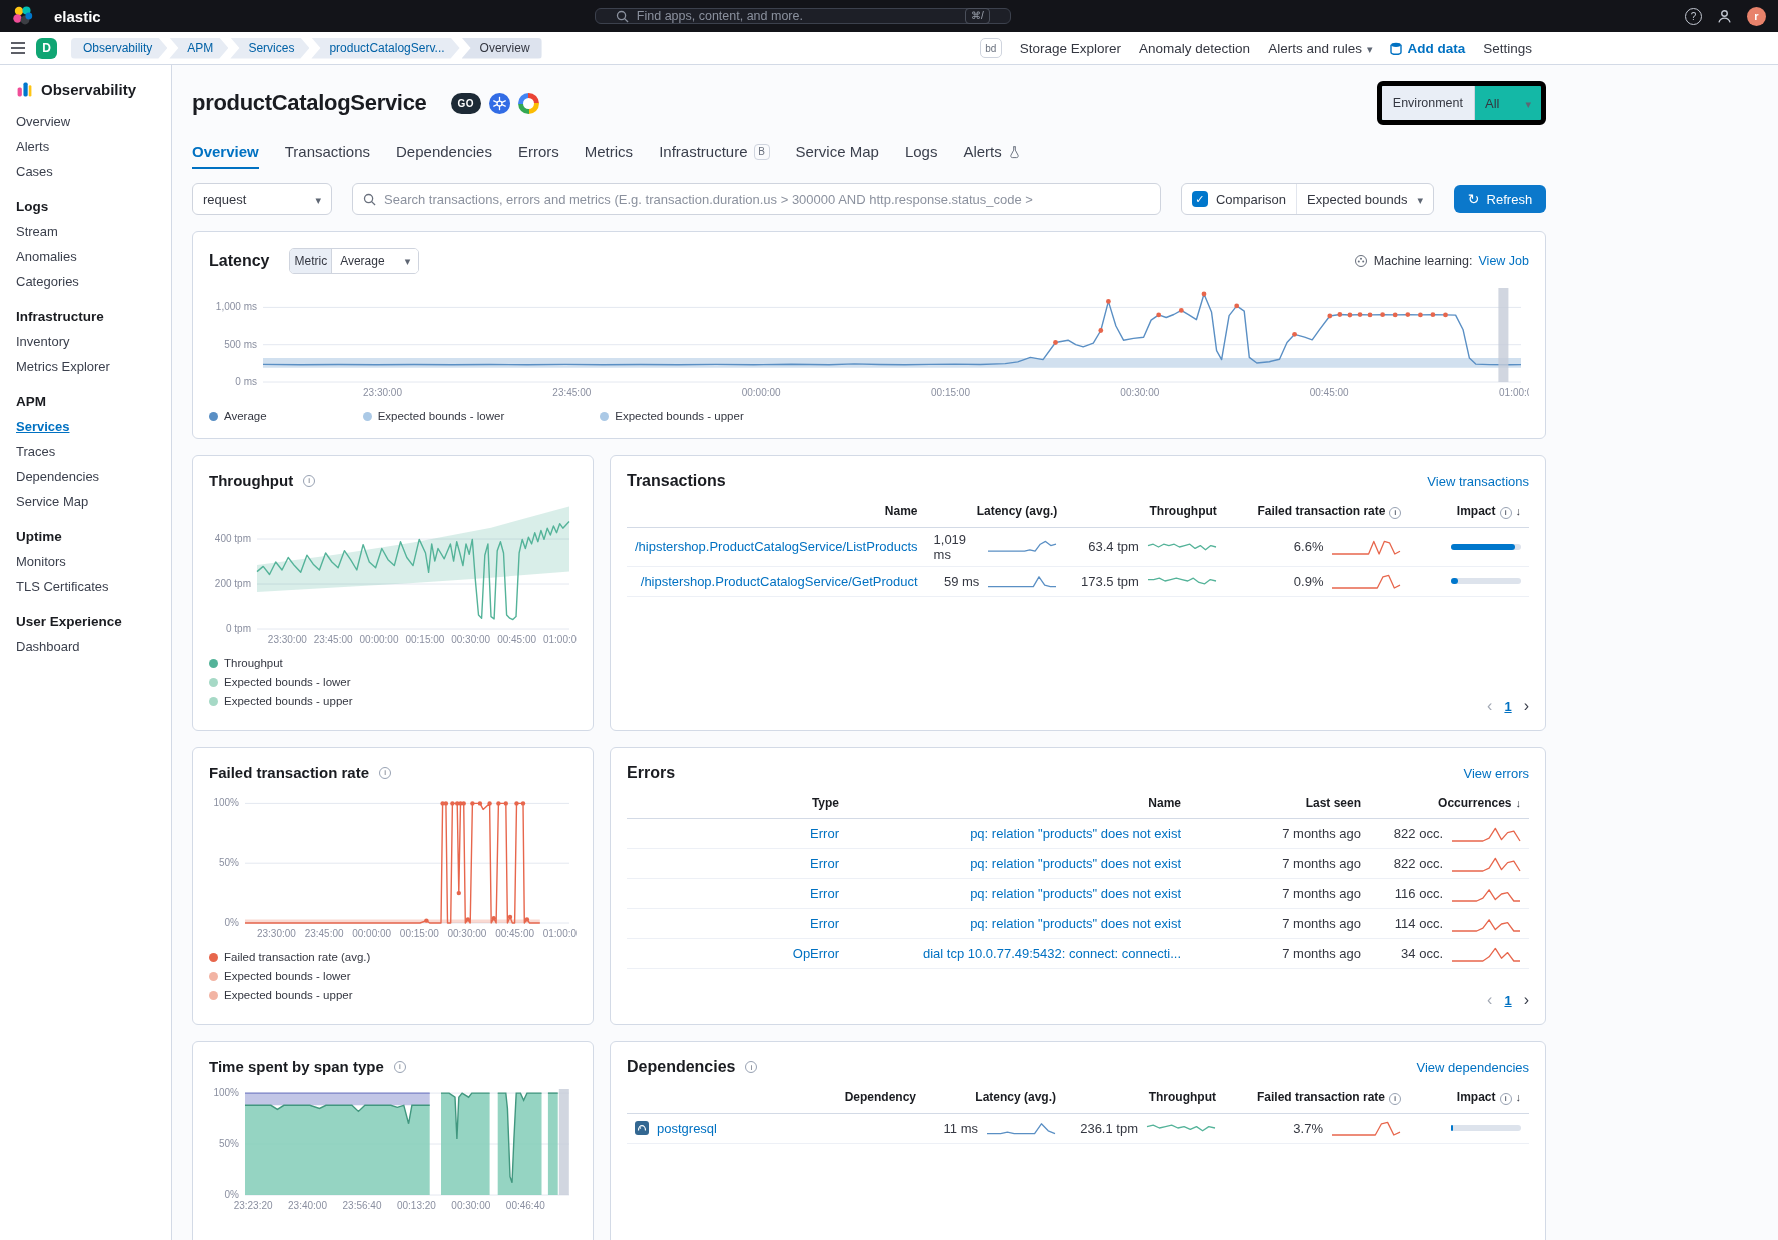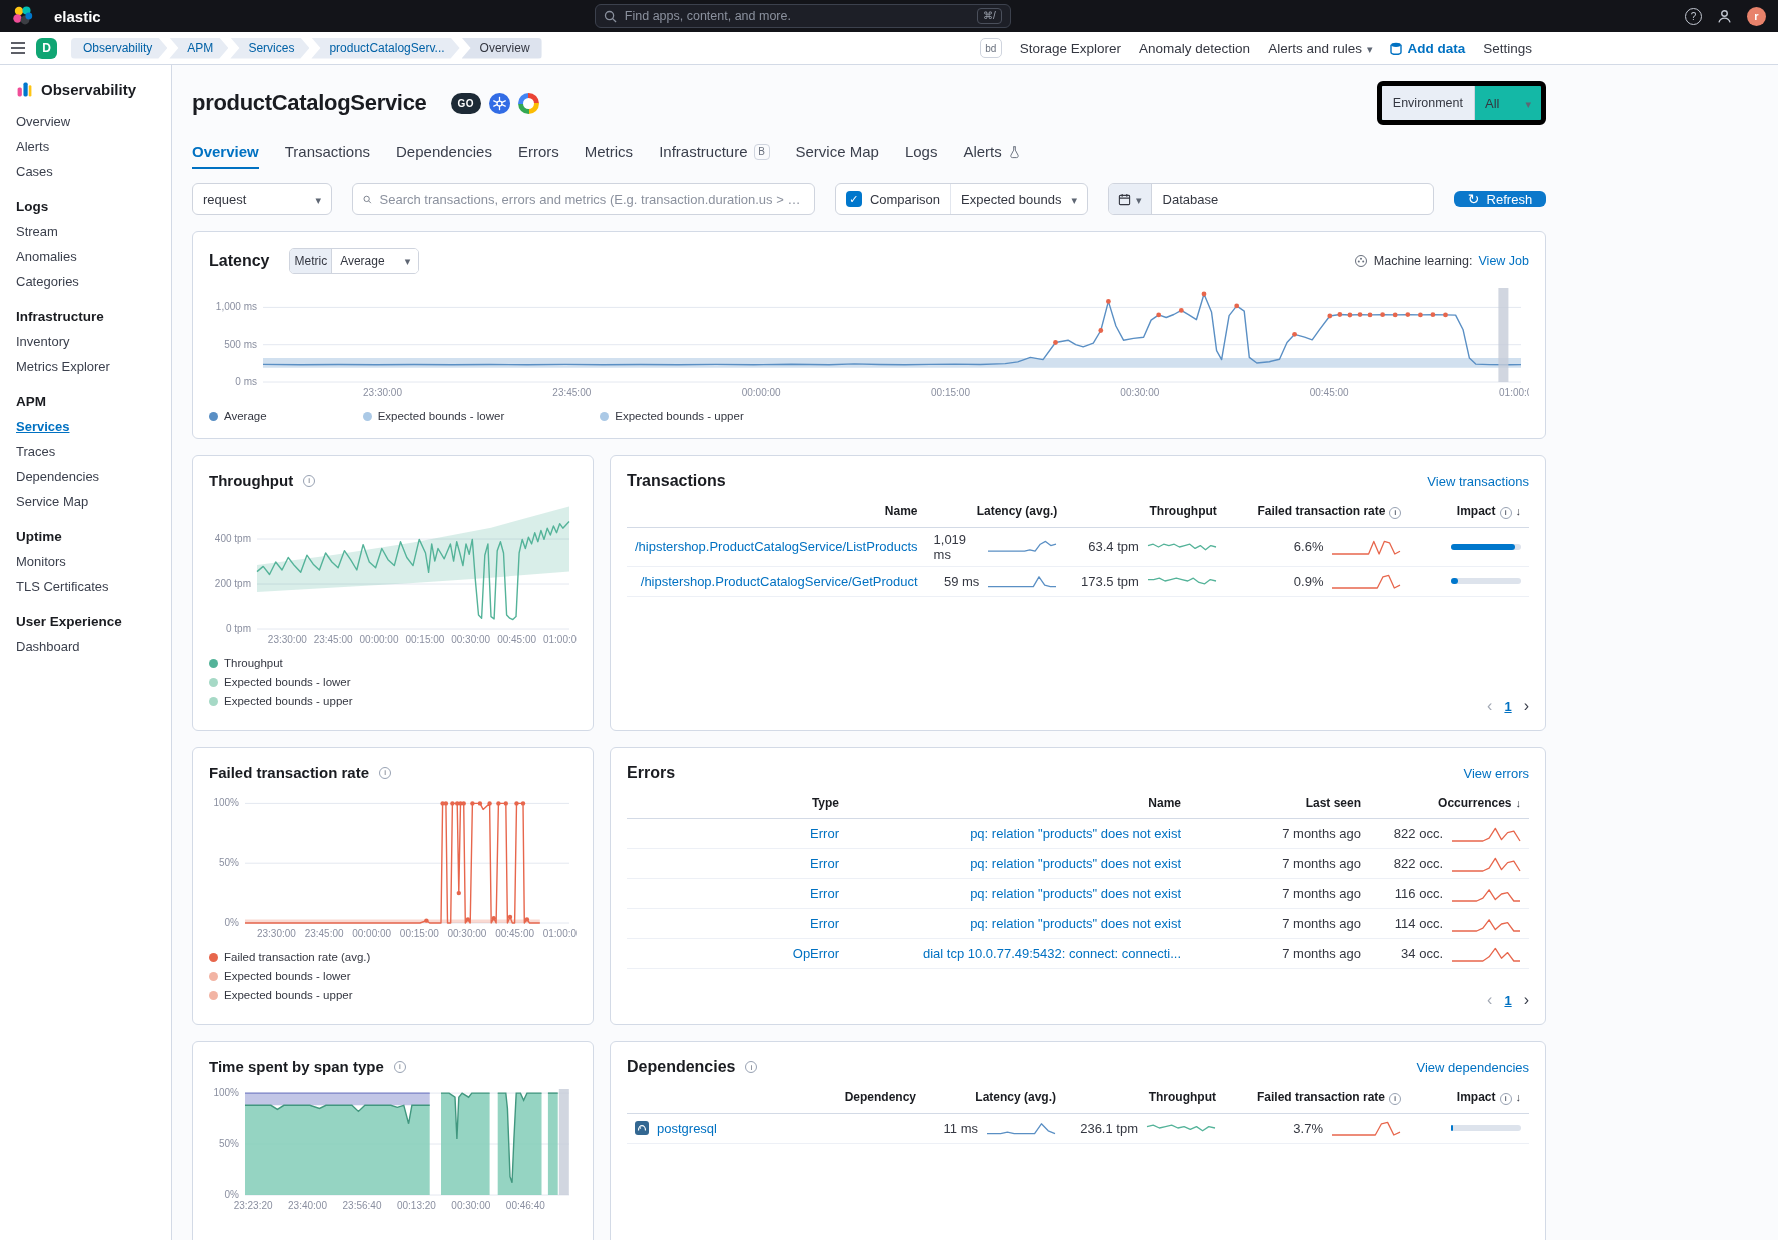--- a/index.html
+++ b/index.html
@@ -4,21 +4,21 @@
 <style>
 *{margin:0;padding:0;box-sizing:border-box}
 html,body{width:1778px;height:1240px;overflow:hidden}
 body{font-family:"Liberation Sans",sans-serif;background:#fafbfd;color:#343741;font-size:14px}
 a{color:#0071c2;text-decoration:none;cursor:pointer}
 svg{display:block}
 
 .topbar{height:32px;background:#131419;display:flex;align-items:center;padding:0 12px;gap:12px}
 .logo{display:flex;align-items:center;gap:20px;color:#fff;font-size:15px;font-weight:700;cursor:pointer}
 .search-wrap{flex:1;display:flex;justify-content:center;margin-left:-180px}
-.global-search{width:416px;height:24px;background:#1d1f27;border:1px solid #3c414d;border-radius:6px;display:flex;align-items:center;padding:0 8px;gap:8px;cursor:text}
+.global-search{width:416px;height:16px;background:#1d1f27;border:1px solid #3c414d;border-radius:6px;display:flex;align-items:center;padding:0 20px;gap:8px;cursor:text}
 .global-search .ph{color:#8b919e;font-size:12.5px;flex:1;white-space:nowrap;overflow:hidden}
 .kbd{border:1px solid #4a4f5b;border-radius:4px;color:#9aa0ac;font-size:10px;padding:1px 5px;line-height:12px}
 .top-icons{display:flex;gap:14px;align-items:center}
 .hicon{width:17px;height:17px;border-radius:50%;border:1.4px solid #c3c8d2;color:#c3c8d2;font-size:10px;display:flex;align-items:center;justify-content:center;cursor:pointer}
 .hicon::after{content:"?"}
 .avatar{width:19px;height:19px;border-radius:50%;background:#e8826b;color:#fff;font-size:11px;font-weight:700;display:flex;align-items:center;justify-content:center;cursor:pointer}
 
 .navbar{height:33px;background:#fff;border-bottom:1px solid #d3dae6;display:flex;align-items:center;padding:0 14px 0 10px;gap:10px}
 .burger{cursor:pointer;display:flex}
 .space-badge{width:21px;height:21px;border-radius:6px;background:#10a573;color:#fff;font-size:12px;font-weight:700;display:flex;align-items:center;justify-content:center;cursor:pointer}
@@ -60,21 +60,21 @@
 .searchbox{flex:1;height:32px;background:#fff;border:1px solid #cfd4de;border-radius:6px;display:flex;align-items:center;gap:8px;padding:0 10px;cursor:text;overflow:hidden}
 .searchbox .ph{font-size:13px;color:#8b919e;white-space:nowrap;overflow:hidden;text-overflow:ellipsis}
 .cmp-group{height:32px;border:1px solid #cfd4de;border-radius:6px;display:flex;align-items:stretch;background:#fff;overflow:hidden;flex:none}
 .cmp-check{display:flex;align-items:center;gap:8px;padding:0 10px;font-size:13px;cursor:pointer}
 .cbx{width:16px;height:16px;background:#0077cc;border-radius:4px;color:#fff;font-size:11px;display:flex;align-items:center;justify-content:center}
 .cbx::after{content:"✓"}
 .cmp-select{display:flex;align-items:center;gap:10px;padding:0 10px;border-left:1px solid #e2e6ee;font-size:13px;cursor:pointer}
 .date-group{width:326px;height:32px;border:1px solid #cfd4de;border-radius:6px;background:#fff;display:flex;align-items:center;overflow:hidden;flex:none}
 .date-btn{display:flex;align-items:center;gap:5px;padding:0 9px;height:100%;background:#e9eef6;border-right:1px solid #cfd4de;cursor:pointer}
 .date-text{padding:0 11px;font-size:13px;color:#343741;cursor:pointer}
-.refresh{height:16px;min-width:92px;background:#0b78cb;color:#fff;border:none;border-radius:6px;font-size:13px;display:flex;align-items:center;gap:7px;justify-content:center;font-family:inherit;cursor:pointer;padding:0 8px;flex:none}
+.refresh{height:28px;min-width:92px;background:#0b78cb;color:#fff;border:none;border-radius:6px;font-size:13px;display:flex;align-items:center;gap:7px;justify-content:center;font-family:inherit;cursor:pointer;padding:0 8px;flex:none}
 .ricon::after{content:"↻";font-size:14px;line-height:1}
 
 .panel{background:#fff;border:1px solid #d3dae6;border-radius:6px;padding:16px;display:flex;flex-direction:column}
 .panel.mt{margin-top:16px}
 .row{display:grid;grid-template-columns:402px 936px;gap:16px;margin-top:16px}
 .row4 .panel{min-height:360px}
 .panel-head{display:flex;align-items:center;gap:6px;margin-bottom:8px}
 .panel-title{font-size:16px;font-weight:700;color:#1a1c21}
 .view-link{margin-left:auto;font-size:13px;font-weight:500}
 .info{display:inline-flex;align-items:center;justify-content:center;width:12px;height:12px;border:1px solid #98a2b3;border-radius:50%;margin-left:4px;flex:none}
@@ -291,32 +291,20 @@
         </div>
         <div class="cmp-group">
           <span class="cmp-check">
               <span class="cbx"></span>
               <span>Comparison</span>
             </span>
           <span class="cmp-select">
               <span>Expected bounds</span>
               <span class="caret"></span>
             </span>
-        </div>
-        <div class="date-group">
-          <span class="date-btn">
-            <svg width="13" height="13" viewBox="0 0 14 14" fill="none" stroke="#343741" stroke-width="1.2">
-                <rect x="1.5" y="2.5" width="11" height="10" rx="1"></rect>
-                <line x1="1.5" y1="5.5" x2="12.5" y2="5.5"></line>
-                <line x1="4.5" y1="1" x2="4.5" y2="4"></line>
-                <line x1="9.5" y1="1" x2="9.5" y2="4"></line>
-              </svg>
-            <span class="caret"></span>
-          </span>
-          <span class="date-text">Database</span>
         </div>
         <button class="refresh">
             <span class="ricon"></span>
             <span>Refresh</span>
           </button>
       </div>
 
       <section class="panel mt">
         <div class="panel-head">
           <span class="panel-title">Latency</span>

